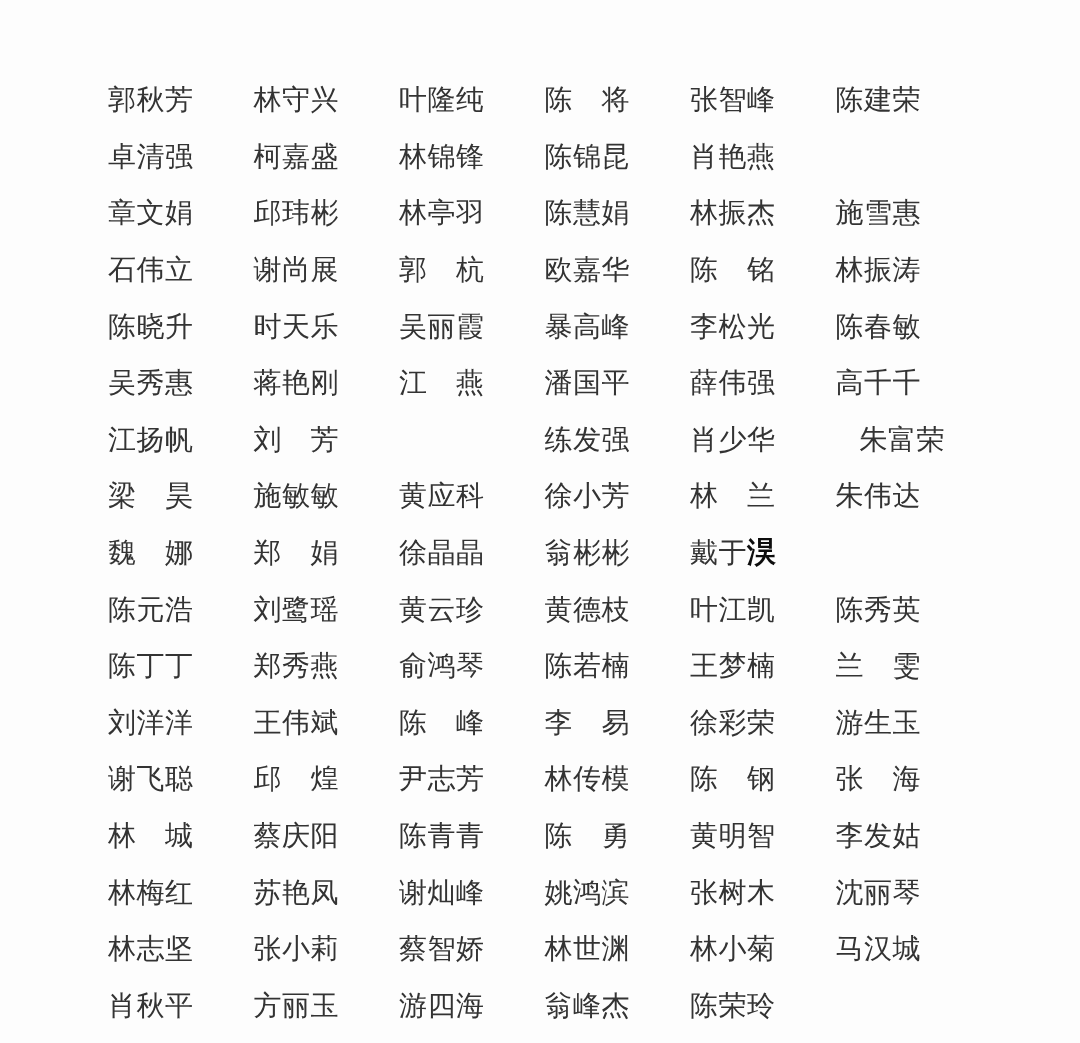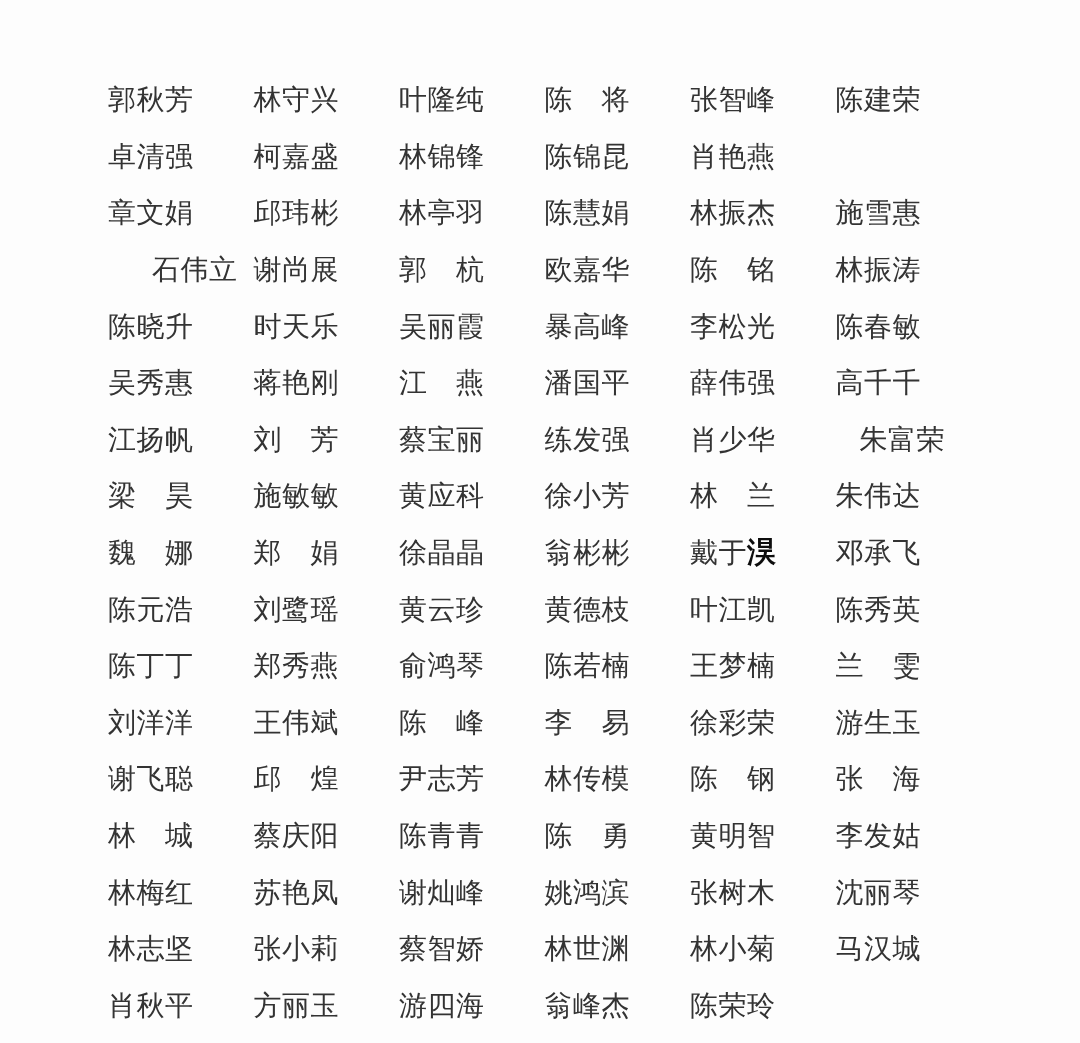--- a/index.html
+++ b/index.html
@@ -59,56 +59,54 @@
       <div class="name-cell" style="grid-area: 2 / 2;">柯嘉盛</div>
       <div class="name-cell" style="grid-area: 2 / 3;">林锦锋</div>
       <div class="name-cell" style="grid-area: 2 / 4;">陈锦昆</div>
       <div class="name-cell" style="grid-area: 2 / 5;">肖艳燕</div>
       <div class="name-cell" style="grid-area: 3 / 1;">章文娟</div>
       <div class="name-cell" style="grid-area: 3 / 2;">邱玮彬</div>
       <div class="name-cell" style="grid-area: 3 / 3;">林亭羽</div>
       <div class="name-cell" style="grid-area: 3 / 4;">陈慧娟</div>
       <div class="name-cell" style="grid-area: 3 / 5;">林振杰</div>
       <div class="name-cell" style="grid-area: 3 / 6;">施雪惠</div>
-      <div class="name-cell" style="grid-area: 4 / 1; margin-left: 44px;">石伟立</div>
+      <div class="name-cell" style="grid-area: 4 / 1;">石伟立</div>
       <div class="name-cell" style="grid-area: 4 / 2;">谢尚展</div>
       <div class="name-cell" style="grid-area: 4 / 3;">郭　杭</div>
       <div class="name-cell" style="grid-area: 4 / 4;">欧嘉华</div>
       <div class="name-cell" style="grid-area: 4 / 5; font-family: Liberation Serif, serif;">陈　铭</div>
       <div class="name-cell" style="grid-area: 4 / 6;">林振涛</div>
       <div class="name-cell" style="grid-area: 5 / 1;">陈晓升</div>
       <div class="name-cell" style="grid-area: 5 / 3;">吴丽霞</div>
       <div class="name-cell" style="grid-area: 5 / 2;">时天乐</div>
       <div class="name-cell" style="grid-area: 5 / 4;">暴高峰</div>
       <div class="name-cell" style="grid-area: 5 / 5;">李松光</div>
       <div class="name-cell" style="grid-area: 5 / 6;">陈春敏</div>
       <div class="name-cell" style="grid-area: 6 / 1;">吴秀惠</div>
       <div class="name-cell" style="grid-area: 6 / 2;">蒋艳刚</div>
       <div class="name-cell" style="grid-area: 6 / 3;">江　燕</div>
       <div class="name-cell" style="grid-area: 6 / 4;">潘国平</div>
       <div class="name-cell" style="grid-area: 6 / 5;">薛伟强</div>
       <div class="name-cell" style="grid-area: 6 / 6;">高千千</div>
       <div class="name-cell" style="grid-area: 7 / 1;">江扬帆</div>
       <div class="name-cell" style="grid-area: 7 / 2;">刘　芳</div>
-      <div class="name-cell" style="grid-area: 7 / 3;">蔡宝丽</div>
       <div class="name-cell" style="grid-area: 7 / 4;">练发强</div>
       <div class="name-cell" style="grid-area: 7 / 5;">肖少华</div>
       <div class="name-cell" style="grid-area: 7 / 6; margin-left: 24px;">朱富荣</div>
       <div class="name-cell" style="grid-area: 8 / 1;">梁　昊</div>
       <div class="name-cell" style="grid-area: 8 / 2;">施敏敏</div>
       <div class="name-cell" style="grid-area: 8 / 3;">黄应科</div>
       <div class="name-cell" style="grid-area: 8 / 4;">徐小芳</div>
       <div class="name-cell" style="grid-area: 8 / 5;">林　兰</div>
       <div class="name-cell" style="grid-area: 8 / 6;">朱伟达</div>
       <div class="name-cell" style="grid-area: 9 / 1;">魏　娜</div>
       <div class="name-cell" style="grid-area: 9 / 2;">郑　娟</div>
       <div class="name-cell" style="grid-area: 9 / 3;">徐晶晶</div>
       <div class="name-cell" style="grid-area: 9 / 4;">翁彬彬</div>
       <div class="name-cell" style="grid-area: 9 / 5;"><span>戴于</span><span class="rare-glyph">淏</span></div>
-      <div class="name-cell" style="grid-area: 9 / 6;">邓承飞</div>
       <div class="name-cell" style="grid-area: 10 / 1;">陈元浩</div>
       <div class="name-cell" style="grid-area: 10 / 2;">刘鹭瑶</div>
       <div class="name-cell" style="grid-area: 10 / 3;">黄云珍</div>
       <div class="name-cell" style="grid-area: 10 / 4;">黄德枝</div>
       <div class="name-cell" style="grid-area: 10 / 5;">叶江凯</div>
       <div class="name-cell" style="grid-area: 10 / 6;">陈秀英</div>
       <div class="name-cell" style="grid-area: 11 / 1;">陈丁丁</div>
       <div class="name-cell" style="grid-area: 11 / 2;">郑秀燕</div>
       <div class="name-cell" style="grid-area: 11 / 3;">俞鸿琴</div>
       <div class="name-cell" style="grid-area: 11 / 4;">陈若楠</div>

